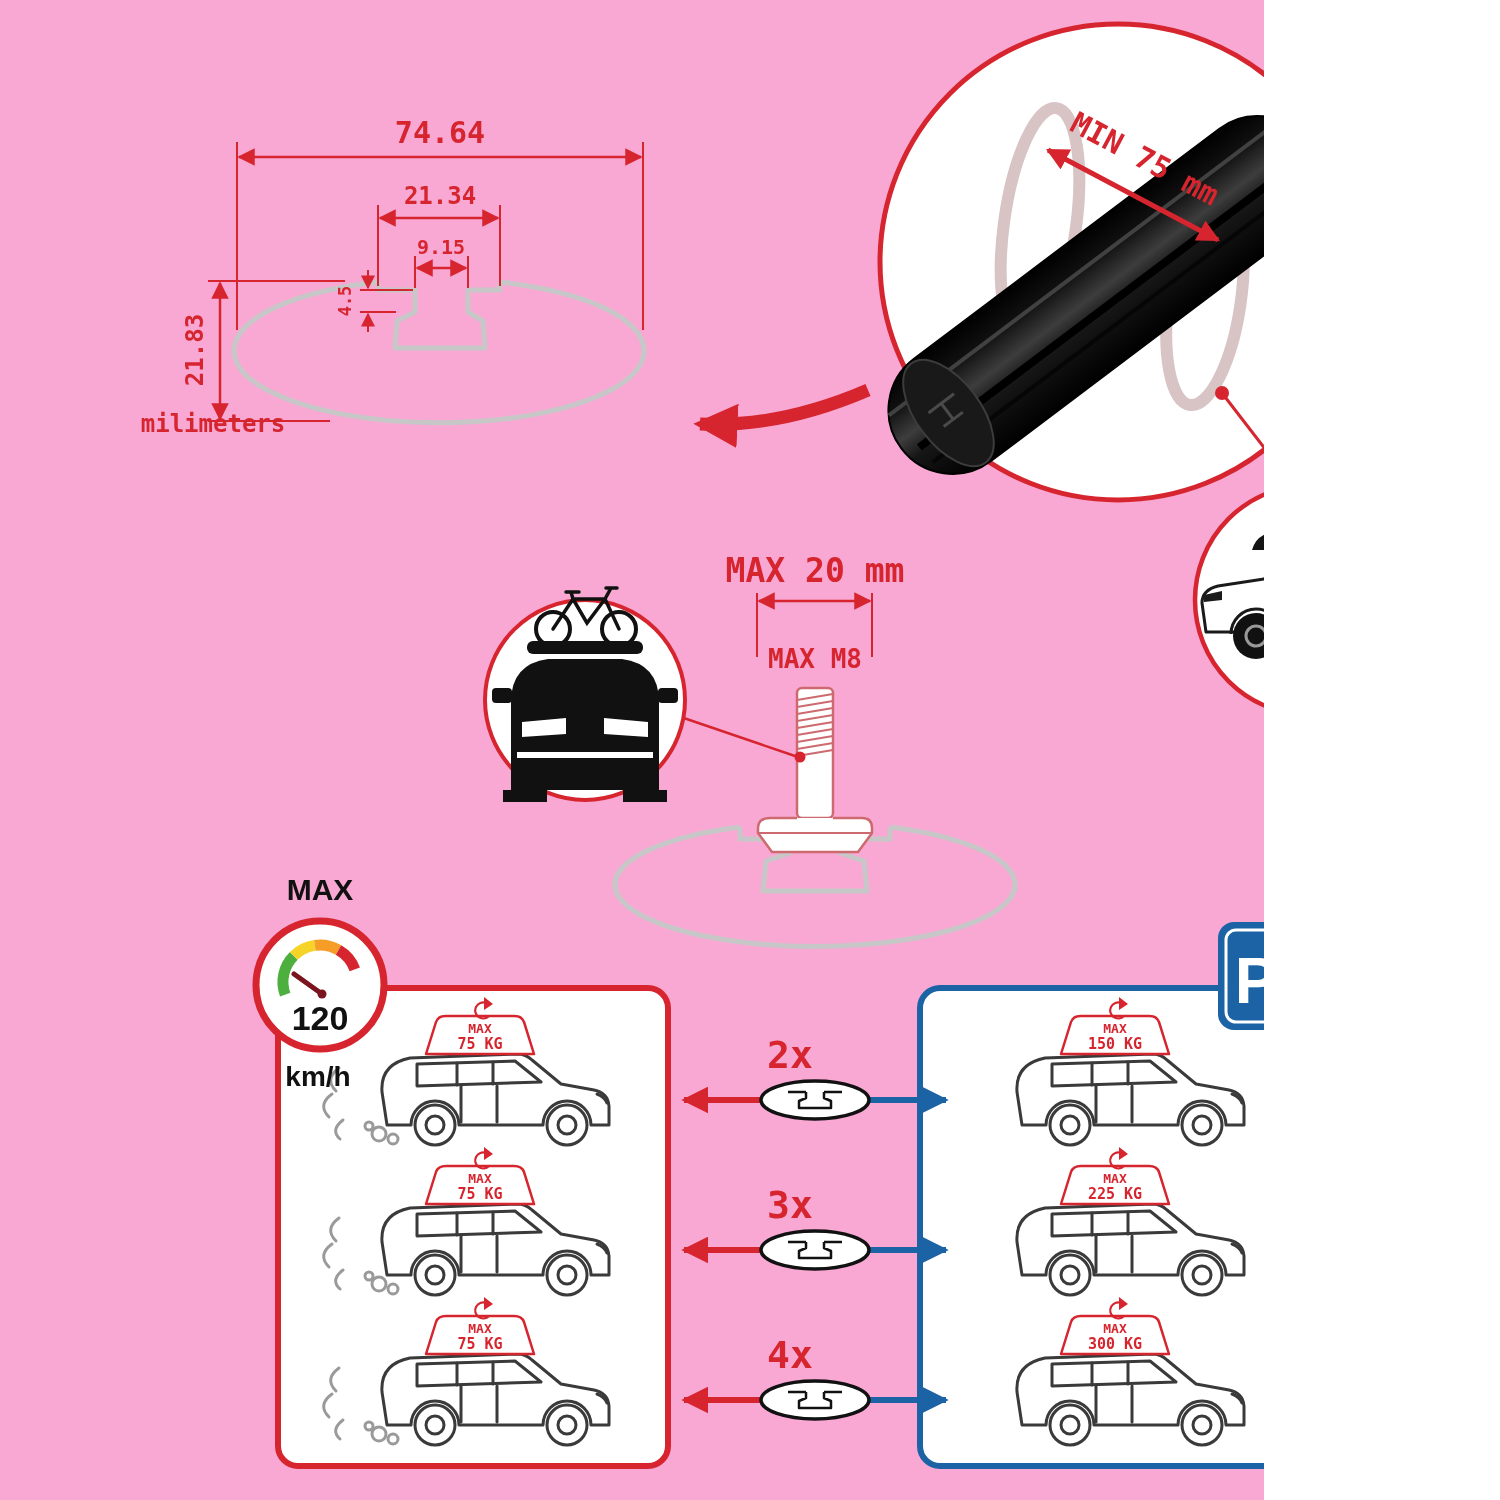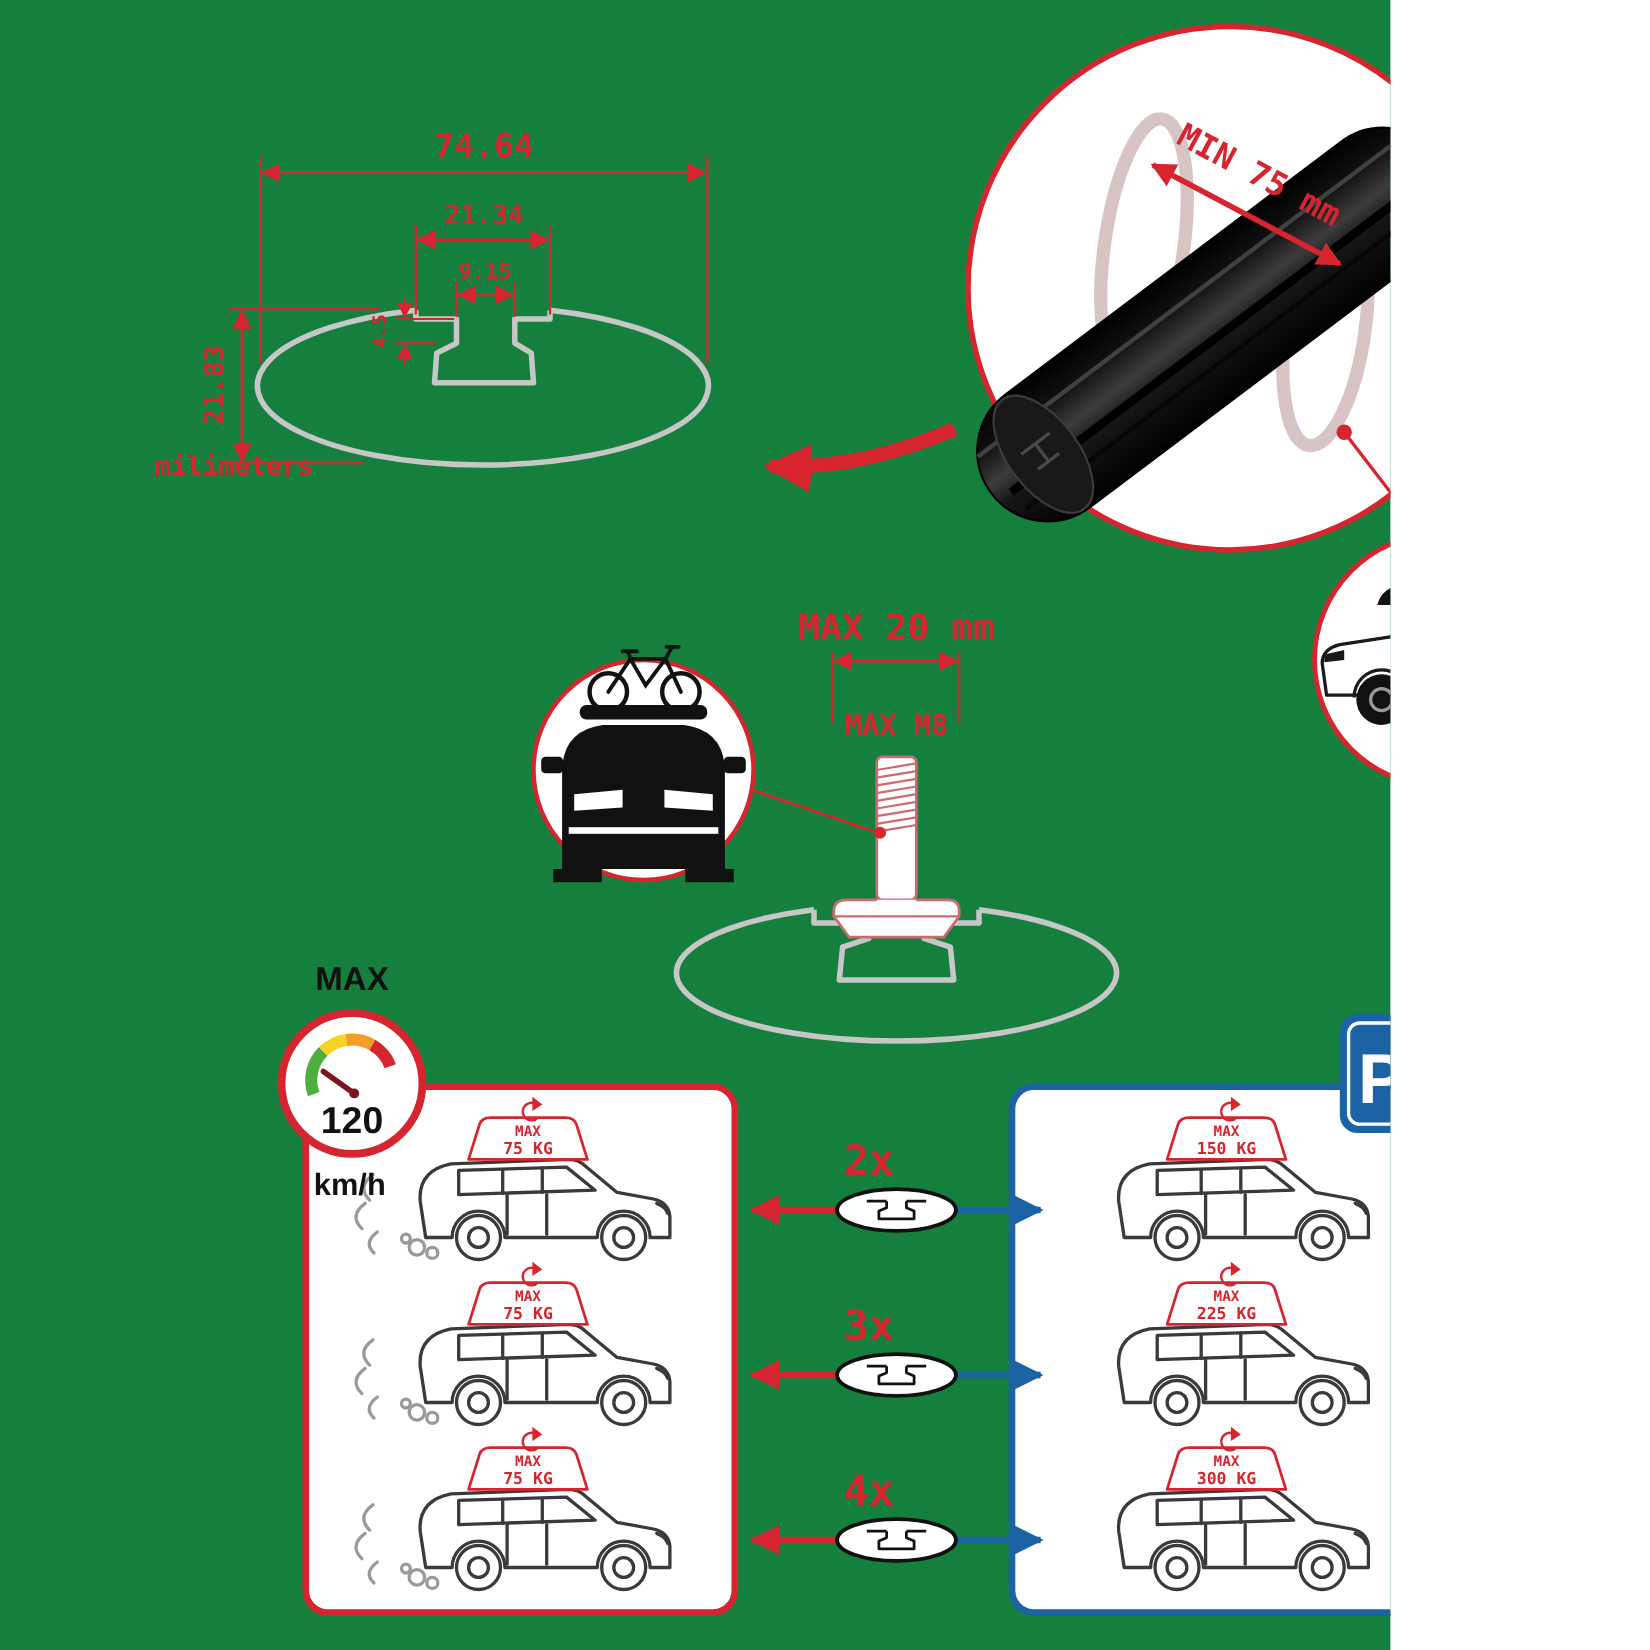--- a/index.html
+++ b/index.html
@@ -1,16 +1,16 @@
 <!DOCTYPE html>
 <html><head>
 <meta charset="utf-8">
 <style>
   html,body{margin:0;padding:0;background:#fff}
-  .canvas{position:relative;width:1264px;height:1500px;background:#15803d;overflow:hidden;
+  .canvas{position:relative;width:1264px;height:1500px;background:#f9a8d4;overflow:hidden;
           font-family:"Liberation Sans",sans-serif}
   svg{position:absolute;left:0;top:0}
   
   .dimline{stroke:#d6252e;stroke-width:2.5;fill:none}
   .dimthin{stroke:#d6252e;stroke-width:2;fill:none}
   .prof{stroke:#c7c7c7;stroke-width:5;fill:none;stroke-linejoin:round}
   .carStroke{stroke:#3a3a3a;stroke-width:3;fill:#fff;stroke-linejoin:round;stroke-linecap:round}
   .redStroke{stroke:#d6252e;stroke-width:2.5;fill:#fff;stroke-linejoin:round}
   .grayStroke{stroke:#9a9a9a;stroke-width:3;fill:none;stroke-linecap:round}
   .pinkStroke{stroke:#cd6a6f;stroke-width:2.5;fill:#fff;stroke-linejoin:round}

